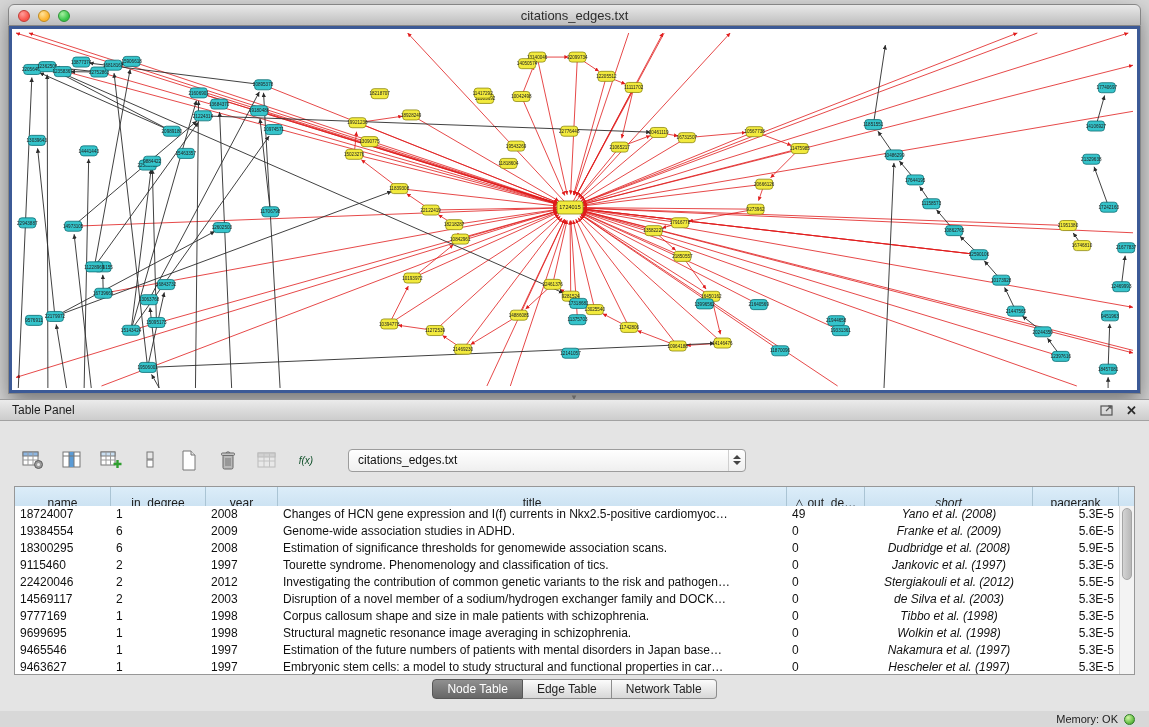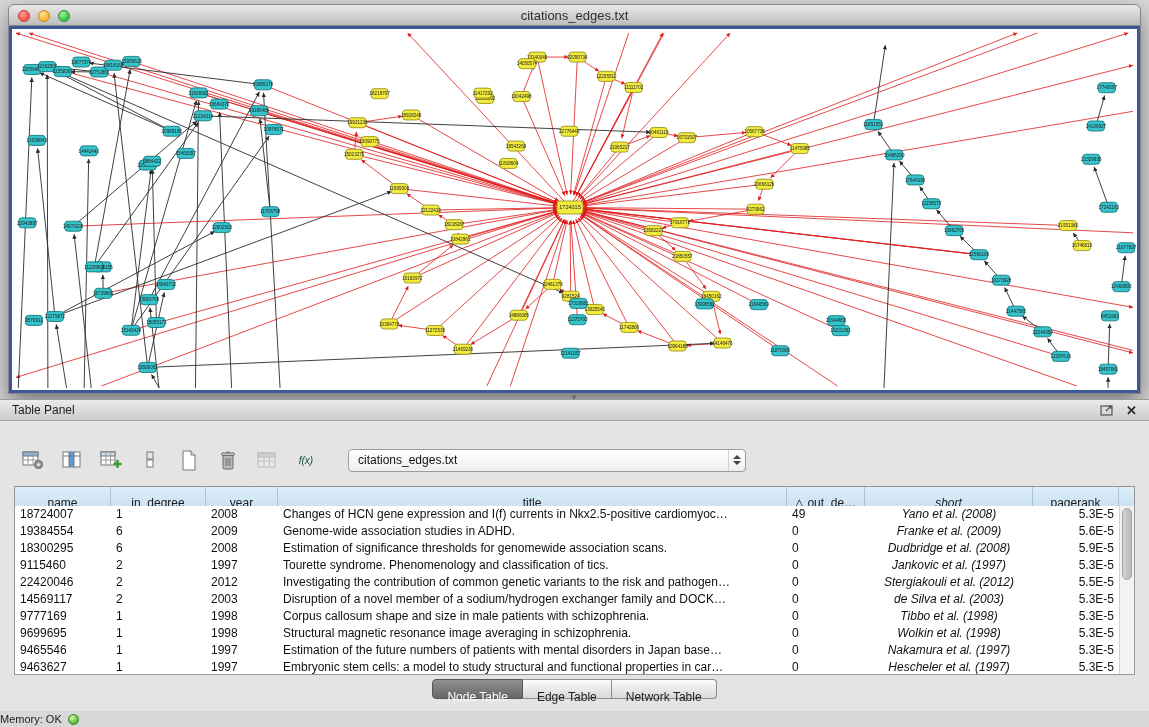--- a/index.html
+++ b/index.html
@@ -60,29 +60,29 @@
           overflow:hidden; text-overflow:ellipsis; }
   .c0{width:96px;} .c1{width:95px;} .c2{width:72px;} .c3{flex:1;min-width:100px;}
   .c4{width:78px;} .c5{width:168px;font-style:italic;} .c6{width:86px;text-align:right;}
   .cell.c5{text-align:center;}
   .vscroll { position:absolute; right:0; top:19px; bottom:0; width:15px;
              background:#f3f3f3; border-left:1px solid #d2d2d2; }
   .vthumb { margin:2px; height:72px; background:linear-gradient(90deg,#d4d4d4,#b8b8b8);
             border:1px solid #a5a5a5; border-radius:7px; }
 
   .tabbar { position:absolute; left:0; right:0; top:279px; display:flex; justify-content:center; }
-  .tab { height:20px; line-height:19px; padding:8px 14px; font-size:12px; color:#1f1f1f;
+  .tab { height:20px; line-height:19px; padding:0 14px; font-size:12px; color:#1f1f1f;
          background:linear-gradient(#fcfcfc,#d7d7d7); border:1px solid #8d8d8d; border-left:none; }
   .tab:first-child { border-left:1px solid #8d8d8d; border-radius:4px 0 0 4px; }
   .tab:last-child { border-radius:0 4px 4px 0; }
   .tab.active { background:linear-gradient(#909090,#666666); color:#fff; border-color:#575757; }
 
   
   .statusbar { position:absolute; left:0; top:711px; width:1149px; height:16px;
-               display:flex; align-items:center; padding-right:14px; gap:6px; }
+               display:flex; align-items:center; justify-content:flex-end; padding-right:14px; gap:6px; }
   .statusbar .mem { font-size:11px; color:#222; }
   .memdot { width:11px; height:11px; border-radius:50%;
             background:radial-gradient(circle at 35% 30%,#d2f7a6,#6cc24a 60%,#3e8e2f);
             border:1px solid #2f7d26; }
 </style>
 </head>
 <body>
 
 <div class="win">
   <div class="win-titlebar">

